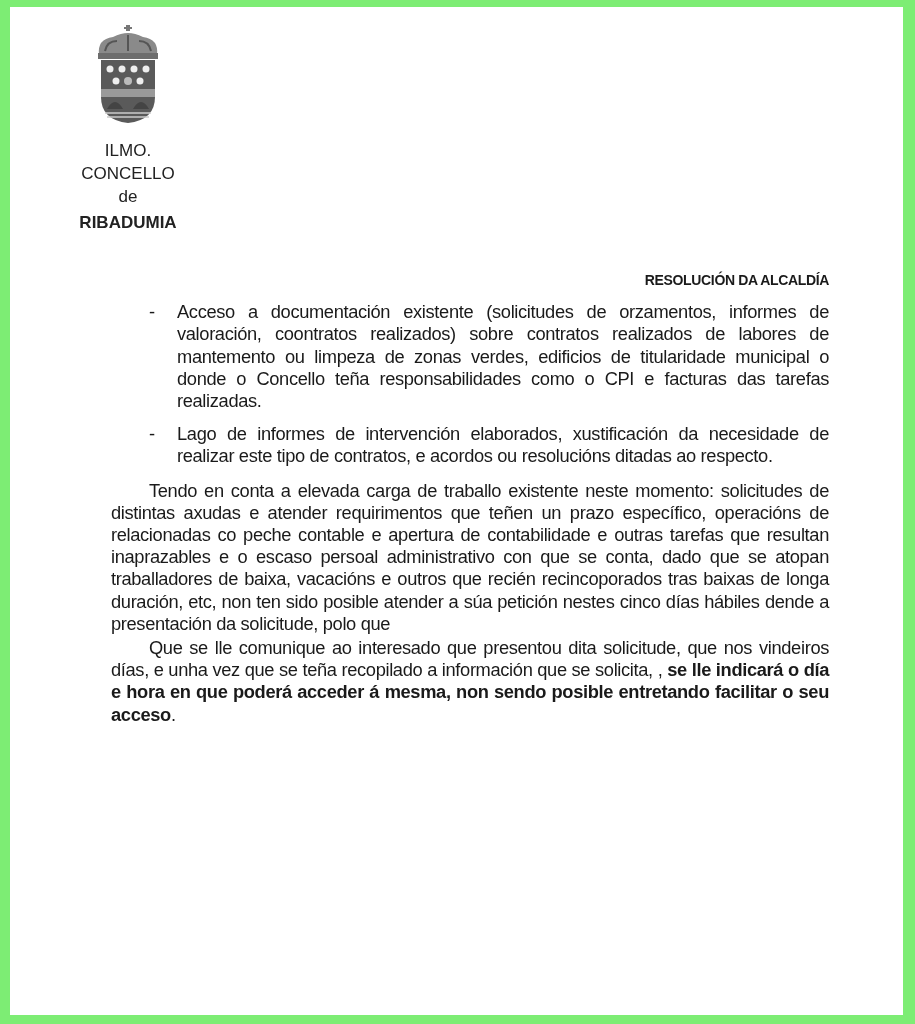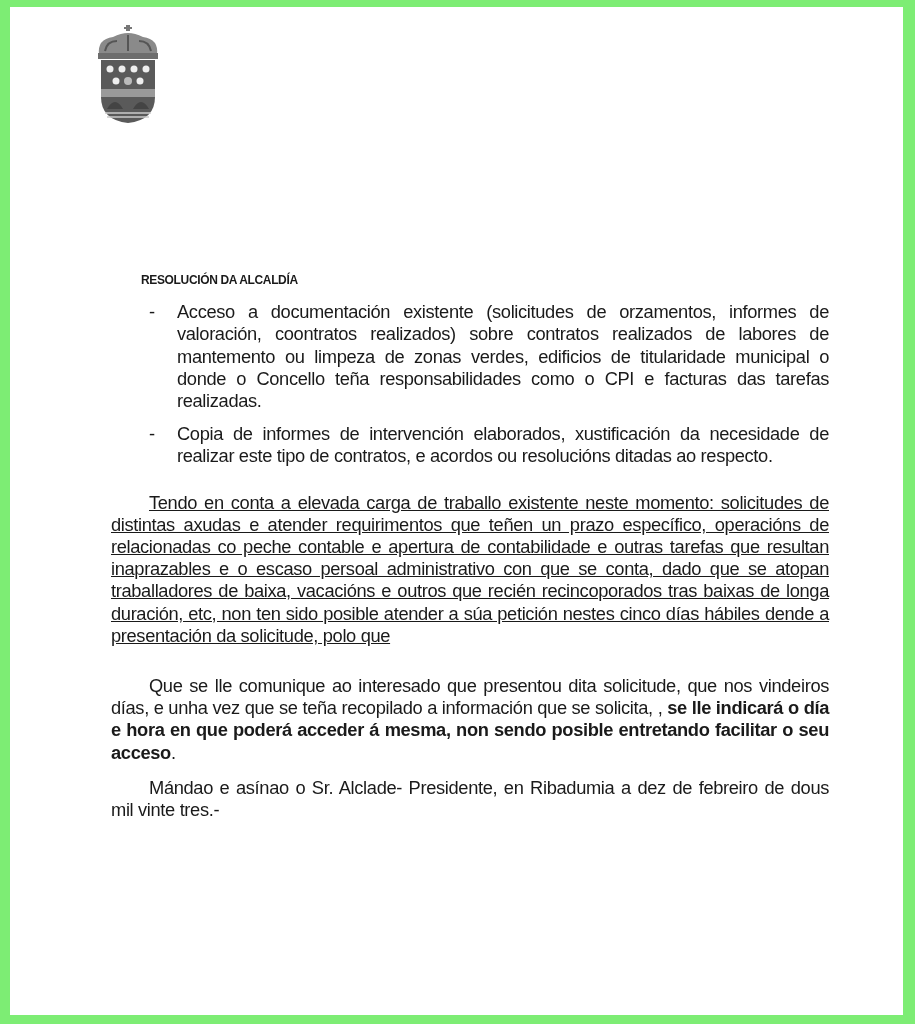--- a/index.html
+++ b/index.html
@@ -35,44 +35,44 @@
   .doc {
     position: absolute;
     left: 101px; top: 262px;
     width: 718px;
     color: #1a1a1a;
     font-size: 18.3px;
     line-height: 22.2px;
     letter-spacing: -0.35px;
   }
   .title {
-    text-align: left;
+    text-align: right;
     font-weight: bold;
-    font-size: 12px;
+    font-size: 14px;
     margin-left: 30px;
     margin-bottom: 9px;
   }
   .para {
     text-align: justify;
     text-indent: 38px;
   }
   .bullets { margin: 10px 0 0 0; padding: 0; list-style: none; }
   .bullets li {
     position: relative;
     padding-left: 66px;
     text-align: justify;
     margin-bottom: 11px;
   }
   .bullets li .dash {
     position: absolute;
     left: 38px; top: 0;
   }
-  .p2 { margin-top: 24px; text-decoration: underline; }
+  .p2 { margin-top: 12px; }
   .resolvo { margin-top: 13px; text-indent: 38px; }
-  .p3 { margin-top: 28px; }
+  .p3 { margin-top: 2px; }
   .p4 { margin-top: 13px; }
   b { font-weight: bold; }
 </style>
 </head>
 <body>
 
 <div class="page">
 
   <div class="crest">
     <svg width="70" height="100" viewBox="0 0 70 100">
@@ -90,36 +90,41 @@
       <circle cx="53" cy="44" r="3.5" fill="#eee"></circle>
       <circle cx="23" cy="56" r="3.5" fill="#eee"></circle>
       <circle cx="35" cy="56" r="4" fill="#bbb"></circle>
       <circle cx="47" cy="56" r="3.5" fill="#eee"></circle>
       <rect x="8" y="64" width="54" height="8" fill="#9a9a9a"></rect>
       <path d="M14 84 Q22 70 30 84 Z M40 84 Q48 70 56 84 Z" fill="#444"></path>
       <path d="M12 88 L58 88 M14 92 L56 92" stroke="#ccc" stroke-width="1.5"></path>
     </svg>
   </div>
 
+  <div class="org">
+    <div>ILMO.</div>
+    <div>CONCELLO</div>
+    <div>de</div>
+    <div class="bold">RIBADUMIA</div>
+  </div>
 
   <div class="doc">
     <div class="title">RESOLUCIÓN DA ALCALDÍA</div>
 
 
     <ul class="bullets">
       <li>
         <span class="dash">-</span>
         <span>Acceso a documentación existente (solicitudes de orzamentos, informes de valoración, coontratos realizados) sobre contratos realizados de labores de mantemento ou limpeza de zonas verdes, edificios de titularidade municipal o donde o Concello teña responsabilidades como o CPI e facturas das tarefas realizadas.</span>
       </li>
       <li>
         <span class="dash">-</span>
-        <span>Copia de informes de intervención elaborados, xustificación da necesidade de realizar este tipo de contratos, e acordos ou resolucións ditadas ao respecto.</span>
+        <span>Lago de informes de intervención elaborados, xustificación da necesidade de realizar este tipo de contratos, e acordos ou resolucións ditadas ao respecto.</span>
       </li>
     </ul>
 
     <div class="para p2">Tendo en conta a elevada carga de traballo existente neste momento: solicitudes de distintas axudas e  atender requirimentos que teñen un prazo específico, operacións de relacionadas co peche contable e apertura de contabilidade e outras tarefas que resultan inaprazables e  o escaso persoal administrativo con que se conta, dado que se atopan traballadores de baixa, vacacións e outros que recién recincoporados tras baixas de longa duración, etc, non ten sido posible atender a súa petición nestes cinco días hábiles dende a presentación da solicitude, polo que</div>
 
 
     <div class="para p3"><span>Que se lle comunique ao interesado que presentou dita solicitude, que nos vindeiros días, e unha vez que se teña recopilado a información que se solicita, , </span><b>se lle indicará o día e hora en  que poderá acceder á mesma, non sendo posible entretando facilitar o seu acceso</b><span>.</span></div>
 
-    <div class="para p4">Mándao e asínao o Sr. Alclade- Presidente, en Ribadumia a dez de febreiro de dous mil vinte tres.-</div>
   </div>
 </div>
 
 </body></html>

